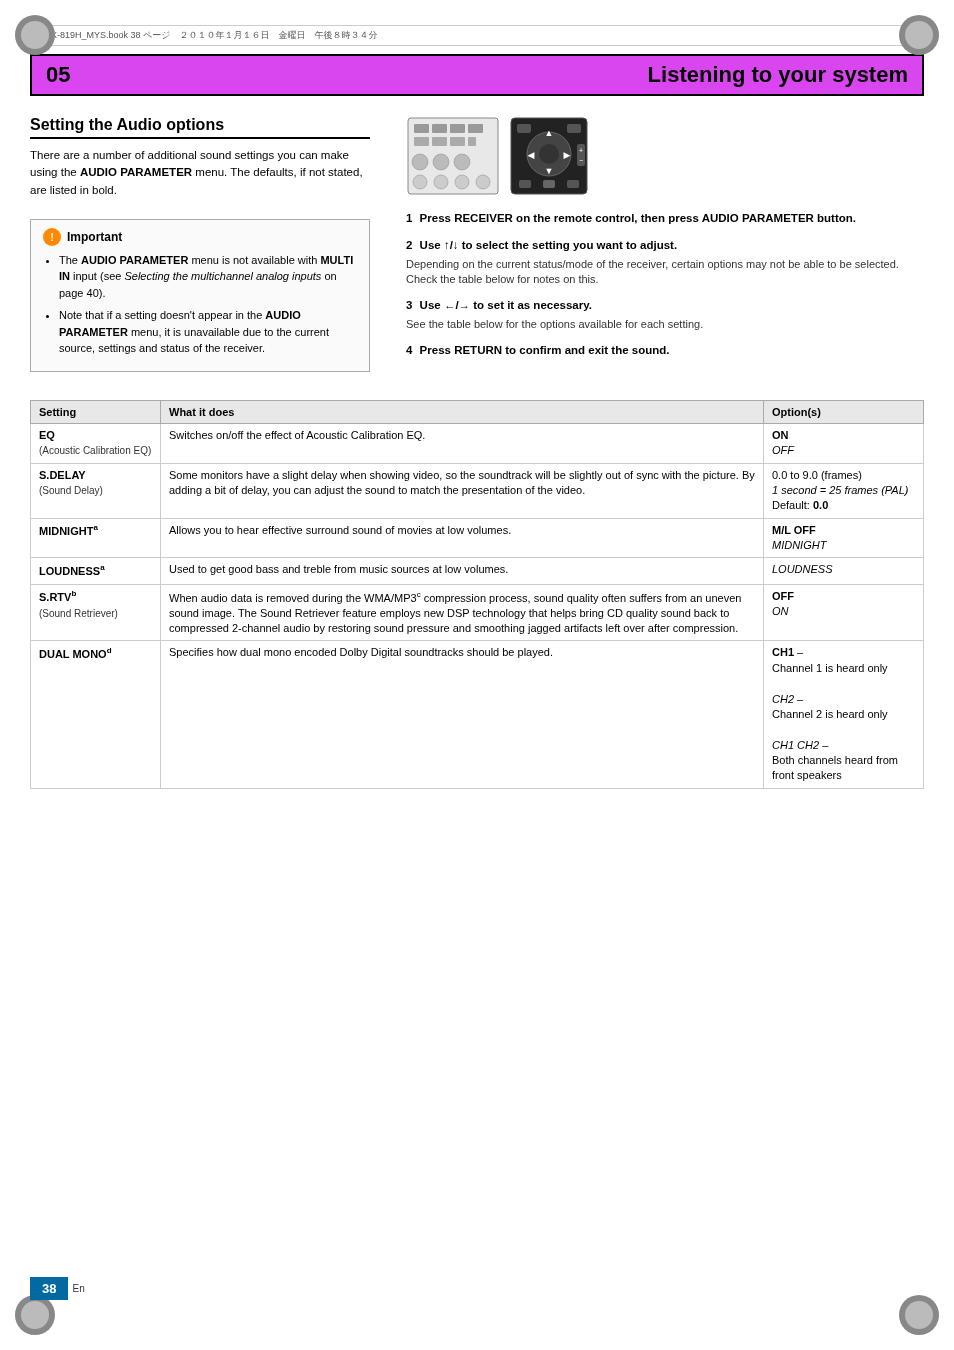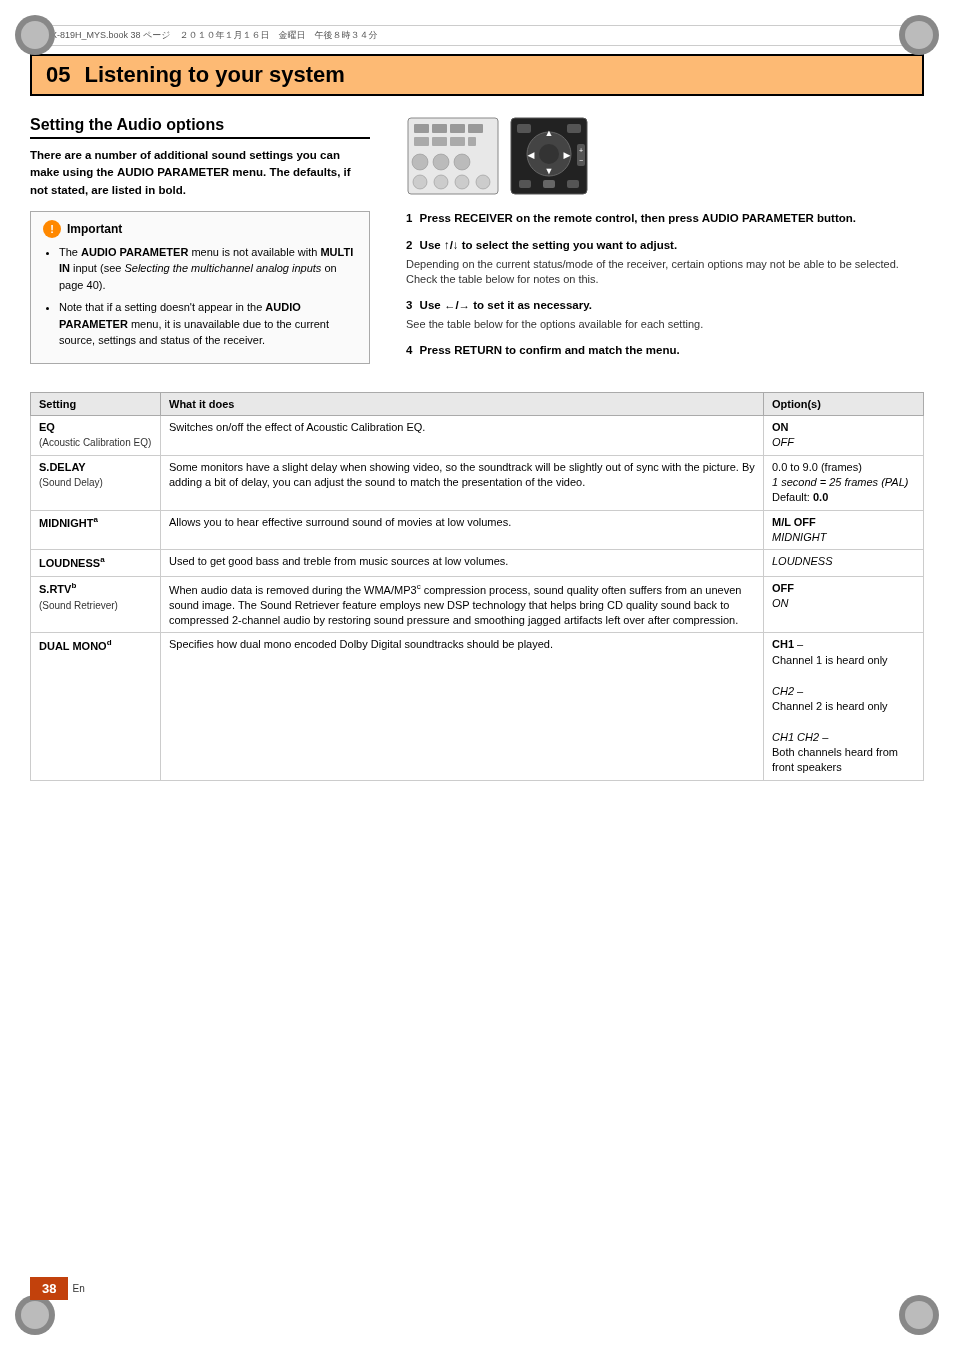--- a/index.html
+++ b/index.html
@@ -52,21 +52,22 @@
       margin-top: 5px;
     }
 
     
     .chapter-header {
       display: flex;
       align-items: center;
       margin-bottom: 20px;
       border: 2px solid #000;
       padding: 6px 14px;
-      background: #fdba74;
+      background: #d946ef;
+      justify-content: space-between;
     }
     .chapter-number {
       font-size: 22px;
       font-weight: bold;
       margin-right: 14px;
     }
     .chapter-title {
       font-size: 22px;
       font-weight: bold;
     }
@@ -92,22 +93,21 @@
       font-size: 16px;
       font-weight: bold;
       border-bottom: 2px solid #000;
       padding-bottom: 3px;
       margin-bottom: 8px;
     }
 
     .intro-text {
       font-size: 11.5px;
       line-height: 1.5;
-      margin-bottom: 12px;
-      font-weight: bold;
+      margin-bottom: 20px;
     }
 
     
     .important-box {
       border: 1px solid #aaa;
       padding: 8px 12px;
       margin-bottom: 10px;
       background: #fafafa;
     }
     .important-title {
@@ -197,21 +197,21 @@
     
     .page-footer {
       position: absolute;
       bottom: 50px;
       left: 30px;
       right: 30px;
       display: flex;
       align-items: center;
     }
     .page-number-badge {
-      background: #c2410c;
+      background: #0369a1;
       color: #fff;
       padding: 4px 12px;
       font-size: 13px;
       font-weight: bold;
     }
     .page-en {
       font-size: 10px;
       margin-left: 4px;
       color: #333;
     }
@@ -347,21 +347,21 @@
       </div>
 
       <div class="step">
         <span class="step-number">3</span>
         <strong>Use ←/→ to set it as necessary.</strong>
         <div class="step-description">See the table below for the options available for each setting.</div>
       </div>
 
       <div class="step">
         <span class="step-number">4</span>
-        <strong>Press RETURN to confirm and match the menu.</strong>
+        <strong>Press RETURN to confirm and exit the sound.</strong>
       </div>
 
     </div>
   </div>
 
   <table class="audio-table">
     <thead>
       <tr>
         <th class="col-setting">Setting</th>
         <th class="col-what">What it does</th>

